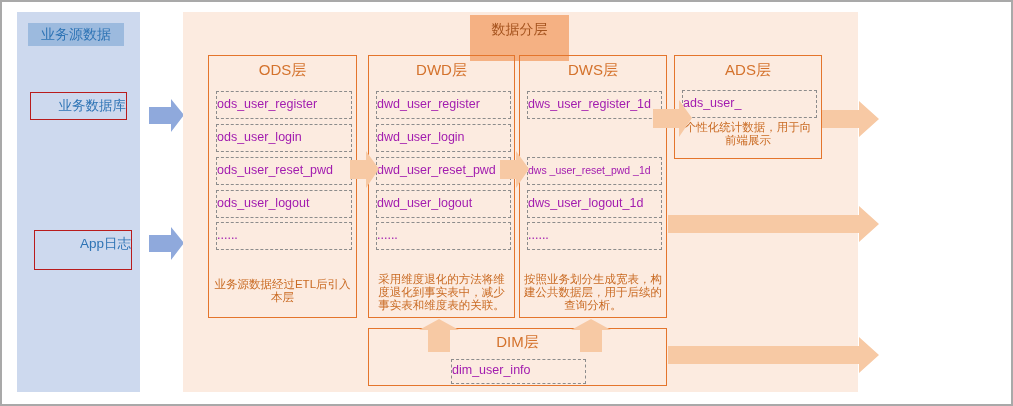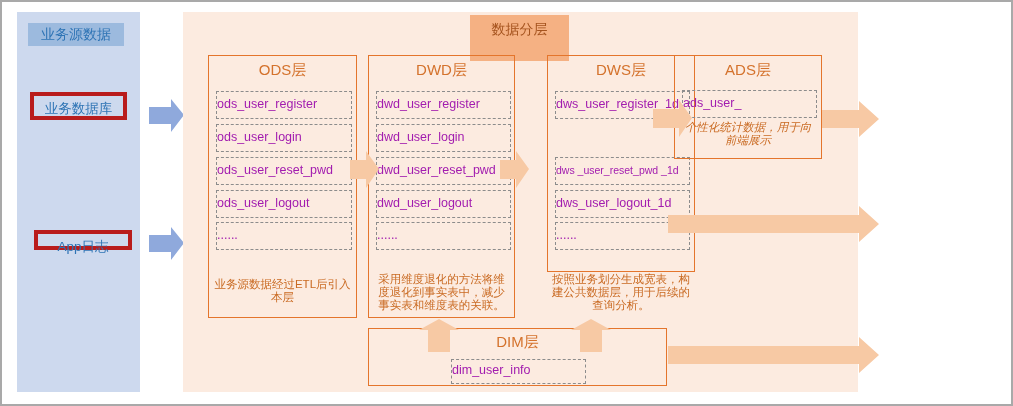--- a/index.html
+++ b/index.html
@@ -2,21 +2,21 @@
 <html><head>
 <meta charset="utf-8">
 <style>
   html,body{margin:0;padding:0;background:#fff;font-family:"Liberation Sans","DejaVu Sans",sans-serif;}
   .canvas{position:relative;width:1013px;height:406px;box-sizing:border-box;border:2px solid #a9a9a9;background:#fff;overflow:hidden;}
   .abs{position:absolute;box-sizing:border-box;}
 
   
   .blue-panel{background:#cdd9ee;}
   .blue-badge{background:#9cbade;color:#2e74b5;font-size:14px;text-align:center;}
-  .blue-box{border:4px solid #b91c1c;color:#2e74b5;font-size:13.5px;text-align:center;}
+  .blue-box{border:1px solid #b91c1c;color:#2e74b5;font-size:13.5px;text-align:right;}
 
   
   .orange-panel{background:#fcebe0;}
   .orange-badge{background:#f5b183;color:#a5531e;font-size:14px;text-align:center;}
   .col{border:1.5px solid #e4752c;}
   .col-title{position:absolute;left:0;right:0;top:5px;text-align:center;font-size:15px;color:#d4722c;}
   .tbox{position:absolute;height:26px;line-height:24px;border:1px dashed #8c8c8c;color:#a21caf;font-size:12.5px;white-space:nowrap;overflow:hidden;}
   .tbox.small{font-size:10.5px;}
   .desc{position:absolute;text-align:center;font-size:11.5px;line-height:13px;color:#c96a22;}
 
@@ -27,21 +27,21 @@
   .arr{position:absolute;}
 </style>
 </head>
 <body>
 
 <div class="canvas">
 
   <div class="abs blue-panel" style="left:15px;top:10px;width:123px;height:380px;">
     <div class="abs blue-badge" style="left:11px;top:11px;width:96px;height:23px;line-height:23px;">业务源数据</div>
     <div class="abs blue-box" style="left:13px;top:80px;width:97px;height:28px;line-height:26px;">业务数据库</div>
-    <div class="abs blue-box" style="left:17px;top:218px;width:98px;height:20px;line-height:26px;">App日志</div>
+    <div class="abs blue-box" style="left:17px;top:218px;width:98px;height:40px;line-height:26px;">App日志</div>
   </div>
 
   <div class="arr" style="left:147px;top:97px;width:35px;height:33px;background:#8fa9dc;clip-path:polygon(0 8px,22px 8px,22px 0,35px 16px,22px 33px,22px 25px,0 25px);"></div>
   <div class="arr" style="left:147px;top:225px;width:35px;height:33px;background:#8fa9dc;clip-path:polygon(0 8px,22px 8px,22px 0,35px 16px,22px 33px,22px 25px,0 25px);"></div>
 
   <div class="abs orange-panel" style="left:181px;top:10px;width:675px;height:380px;"></div>
   <div class="abs orange-badge" style="left:468px;top:13px;width:99px;height:46px;line-height:29px;">数据分层</div>
 
   <div class="abs col" style="left:206px;top:53px;width:149px;height:263px;">
     <div class="col-title">ODS层</div>
@@ -56,33 +56,33 @@
   <div class="abs col" style="left:366px;top:53px;width:147px;height:263px;">
     <div class="col-title">DWD层</div>
     <div class="tbox" style="left:7px;top:35px;width:133px;">dwd_user_register</div>
     <div class="tbox" style="left:7px;top:68px;width:133px;">dwd_user_login</div>
     <div class="tbox" style="left:7px;top:134px;width:133px;">dwd_user_logout</div>
     <div class="tbox" style="left:7px;top:101px;width:133px;">dwd_user_reset_pwd</div>
     <div class="tbox" style="left:7px;top:166px;width:133px;">......</div>
     <div class="desc" style="left:4px;right:4px;top:217px;">采用维度退化的方法将维度退化到事实表中，减少事实表和维度表的关联。</div>
   </div>
 
-  <div class="abs col" style="left:517px;top:53px;width:148px;height:217px;margin-left:28px;">
+  <div class="abs col" style="left:517px;top:53px;width:148px;height:263px;">
     <div class="col-title">DWS层</div>
     <div class="tbox" style="left:7px;top:35px;width:133px;">dws_user_register_1d</div>
     <div class="tbox small" style="left:7px;top:101px;width:133px;">dws _user_reset_pwd _1d</div>
     <div class="tbox" style="left:7px;top:134px;width:133px;">dws_user_logout_1d</div>
     <div class="tbox" style="left:7px;top:166px;width:133px;">......</div>
     <div class="desc" style="left:4px;right:4px;top:217px;">按照业务划分生成宽表，构建公共数据层，用于后续的查询分析。</div>
   </div>
 
   <div class="abs col" style="left:672px;top:53px;width:148px;height:104px;">
     <div class="col-title">ADS层</div>
     <div class="tbox" style="left:7px;top:34px;width:133px;">ads_user_</div>
-    <div class="desc" style="left:6px;right:6px;top:65px;font-style:italic;">个性化统计数据，用于向前端展示</div>
+    <div class="desc" style="left:6px;right:6px;top:65px;">个性化统计数据，用于向前端展示</div>
   </div>
 
   <div class="abs col" style="left:366px;top:326px;width:299px;height:58px;">
     <div class="col-title" style="top:4px;">DIM层</div>
     <div class="tbox" style="left:82px;top:30px;width:133px;height:23px;line-height:21px;">dim_user_info</div>
   </div>
 
   <div class="arr" style="left:348px;top:149px;width:29px;height:37px;background:#f7c9a4;clip-path:polygon(0 9px,16px 9px,16px 0,29px 18px,16px 37px,16px 28px,0 28px);"></div>
   <div class="arr" style="left:498px;top:149px;width:29px;height:37px;background:#f7c9a4;clip-path:polygon(0 9px,16px 9px,16px 0,29px 18px,16px 37px,16px 28px,0 28px);"></div>
   <div class="arr" style="left:651px;top:98px;width:39px;height:37px;background:#f7c9a4;clip-path:polygon(0 9px,26px 9px,26px 0,39px 18px,26px 37px,26px 28px,0 28px);"></div>

